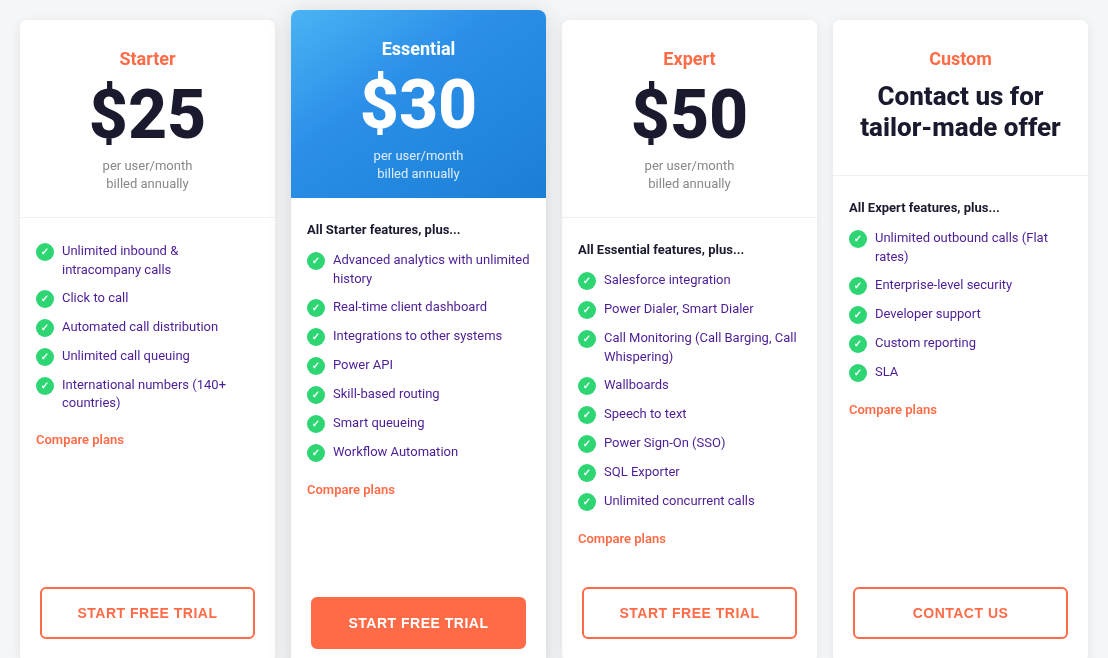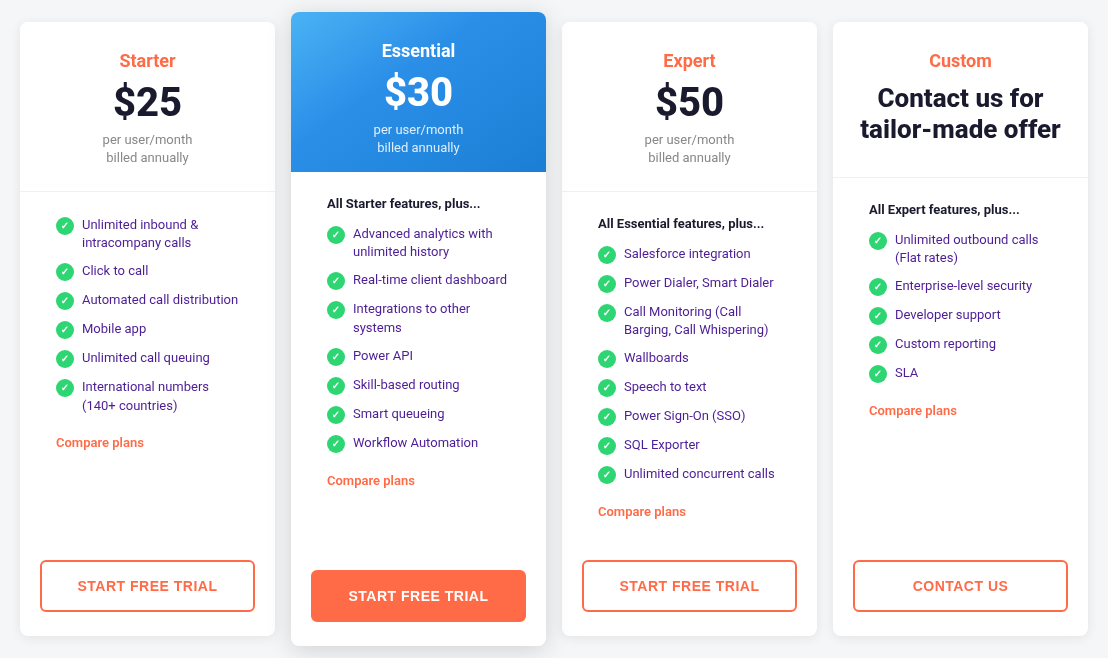--- a/index.html
+++ b/index.html
@@ -39,21 +39,21 @@
     .plan-name {
       font-size: 18px;
       font-weight: 700;
       color: #ff6b47;
       margin-bottom: 12px;
     }
     .plan-name.featured {
       color: #fff;
     }
     .plan-price {
-      font-size: 40px;
+      font-size: 68px;
       font-weight: 800;
       color: #1a1a2e;
       line-height: 1;
       margin-bottom: 8px;
     }
     .plan-price.featured {
       color: #fff;
     }
     .plan-price-custom {
       font-size: 26px;
@@ -64,21 +64,21 @@
     }
     .plan-period {
       font-size: 13px;
       color: #888;
       line-height: 1.4;
     }
     .plan-period.featured {
       color: rgba(255,255,255,0.85);
     }
     .plan-features {
-      padding: 24px 36px;
+      padding: 24px 16px;
       flex: 1;
       border-top: 1px solid #f0f0f0;
     }
     .featured-card .plan-features {
       border-top: none;
     }
     .feature-section-title {
       font-size: 13px;
       font-weight: 700;
       color: #1a1a2e;
@@ -163,23 +163,20 @@
           <div class="check-icon"></div>
           <span>Unlimited inbound &amp; intracompany calls</span>
         </div><div class="feature-item">
           <div class="check-icon"></div>
           <span>Click to call</span>
         </div><div class="feature-item">
           <div class="check-icon"></div>
           <span>Automated call distribution</span>
         </div><div class="feature-item">
           <div class="check-icon"></div>
-          <span>Mobile app</span>
-        </div><div class="feature-item">
-          <div class="check-icon"></div>
           <span>Unlimited call queuing</span>
         </div><div class="feature-item">
           <div class="check-icon"></div>
           <span>International numbers (140+ countries)</span>
         </div><a class="compare-link">Compare plans</a></div>
       <div class="plan-footer"><button class="cta-button cta-outline">START FREE TRIAL</button></div>
     </div>
     <div class="plan-card featured-card">
       <div class="plan-header featured">
         <div class="plan-name featured">Essential</div>

